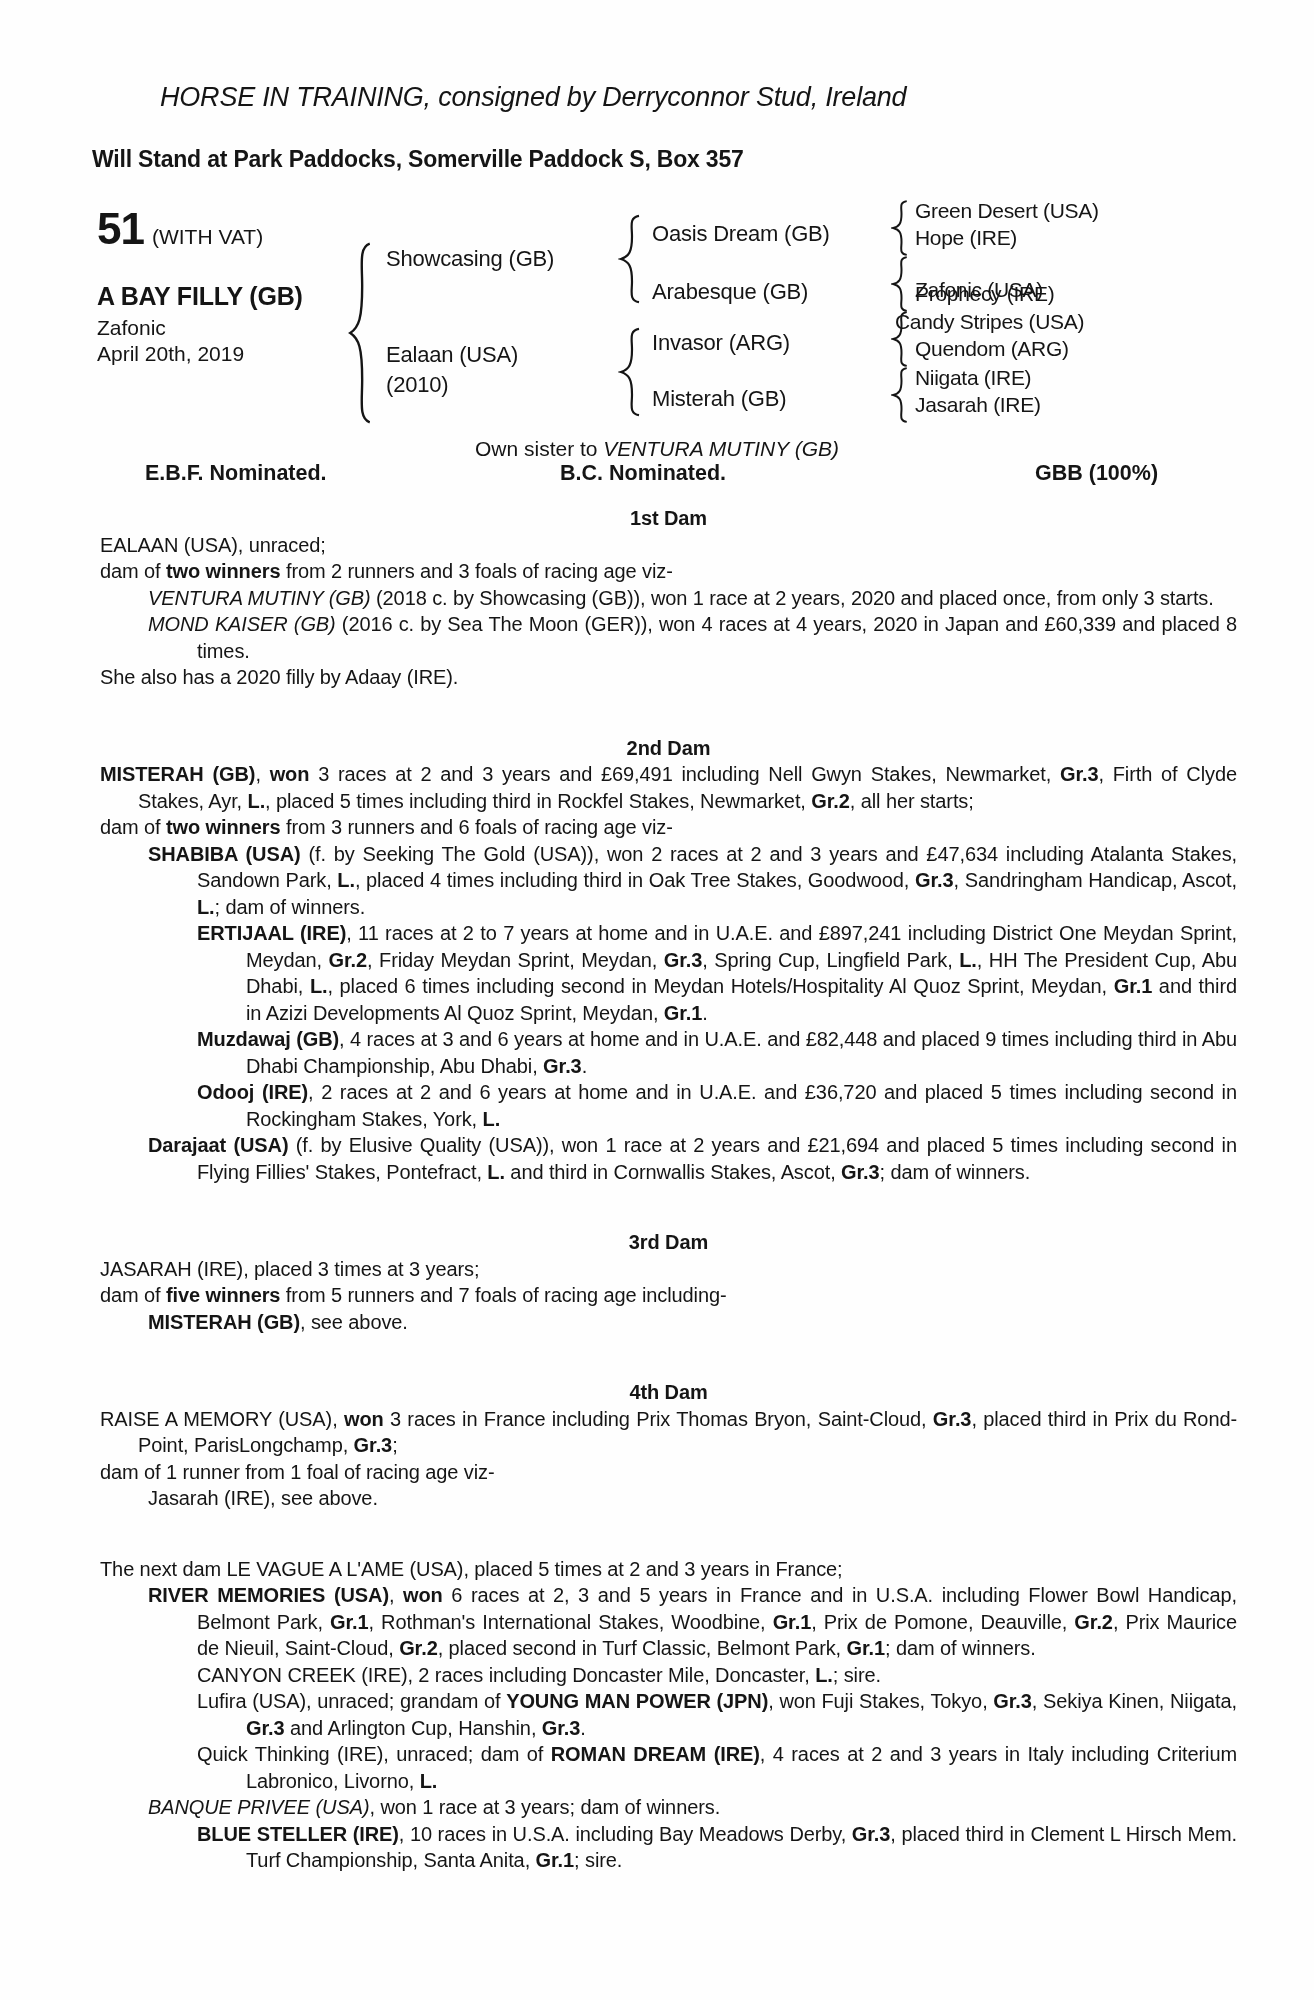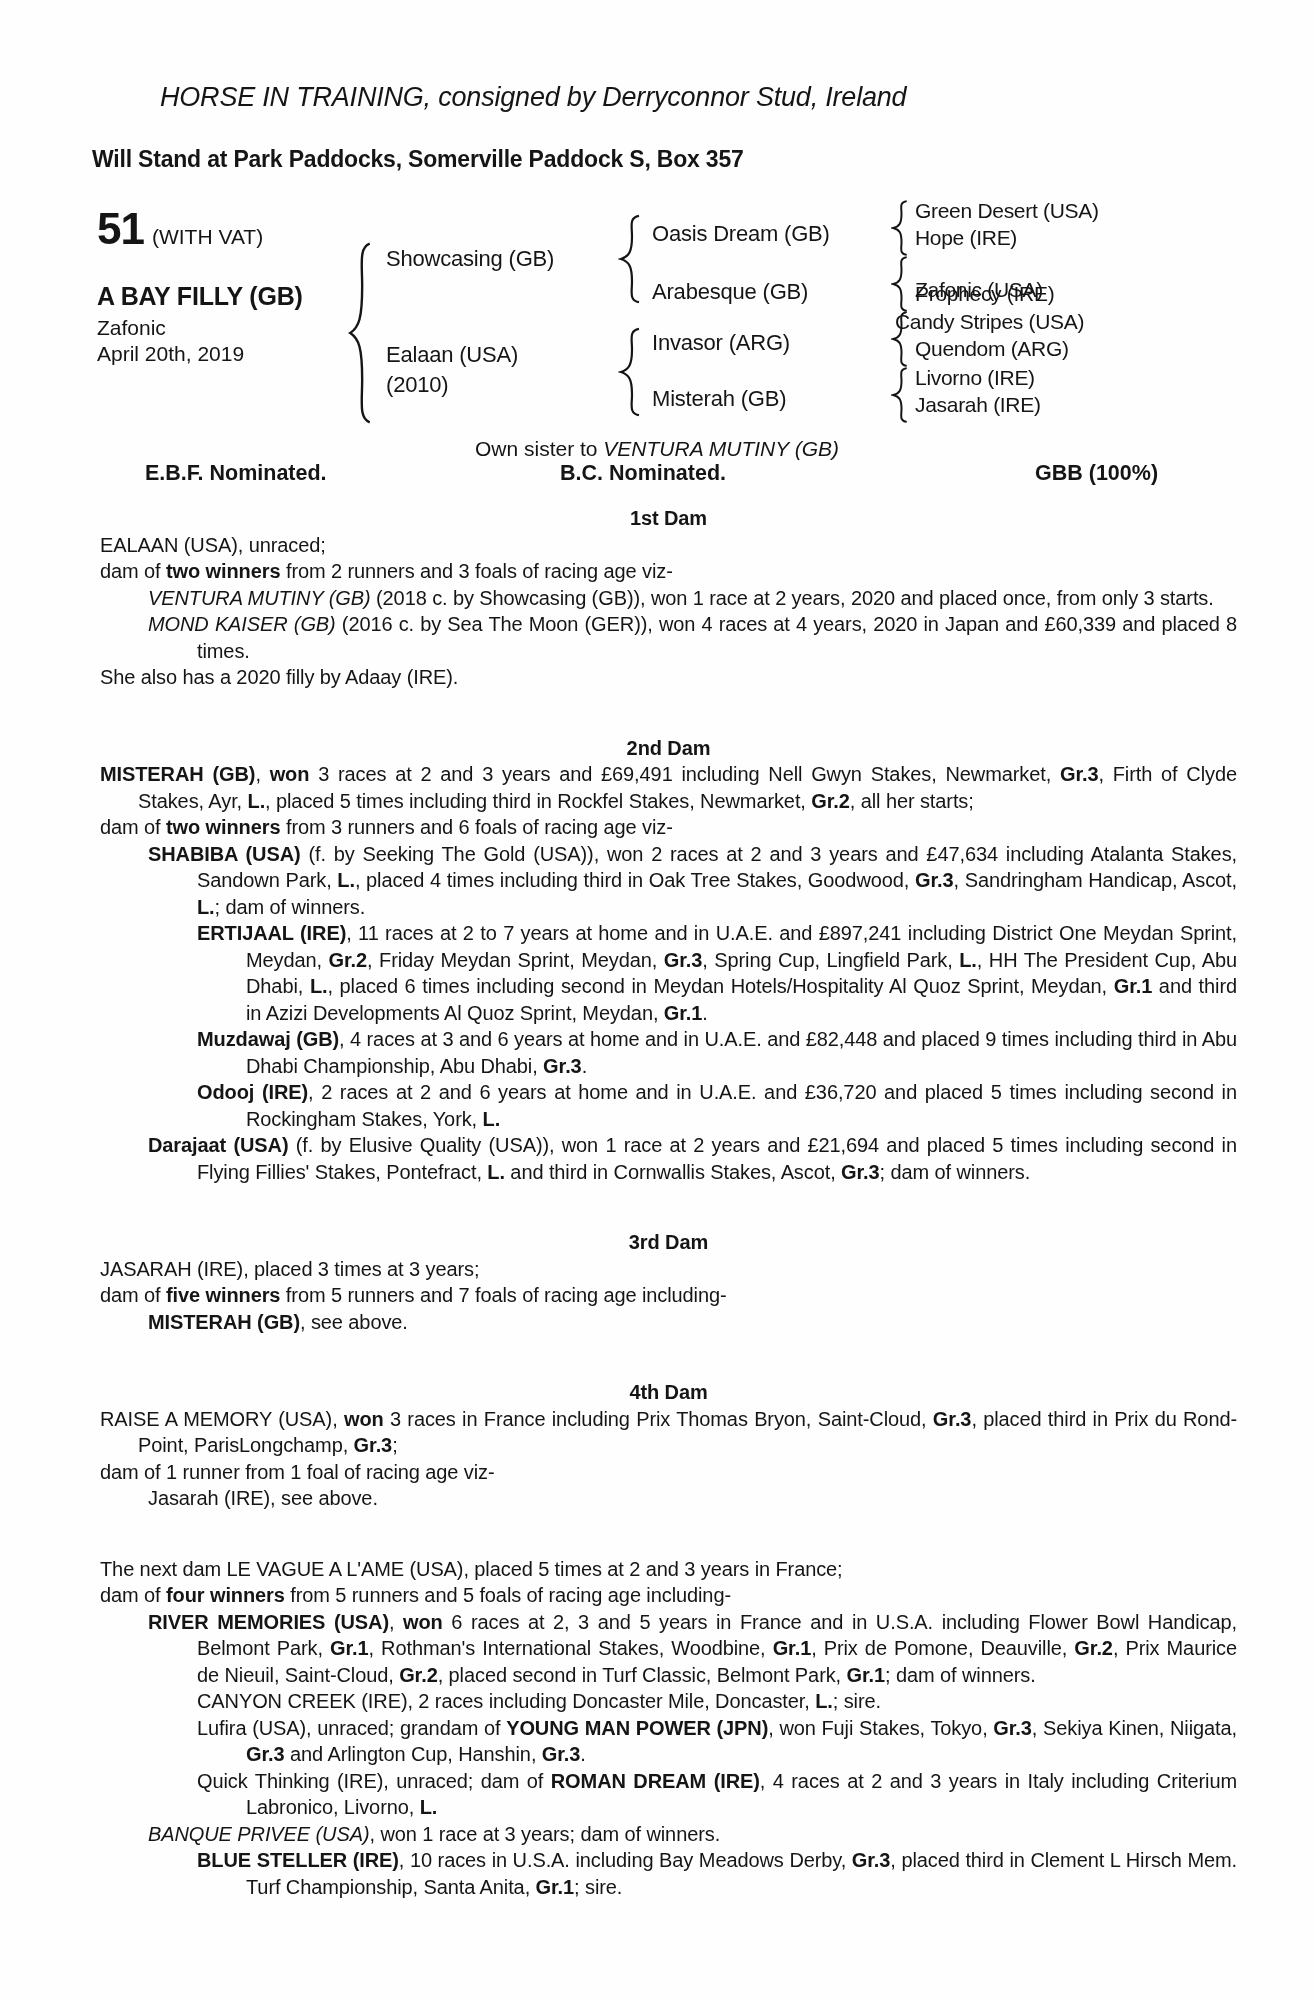--- a/index.html
+++ b/index.html
@@ -79,21 +79,21 @@
 <div class="abs ped" style="left:652px;top:279px;">Arabesque (GB)</div>
 <div class="abs ped" style="left:652px;top:330px;">Invasor (ARG)</div>
 <div class="abs ped" style="left:652px;top:386px;">Misterah (GB)</div>
 
 <div class="abs ped2" style="left:915px;top:199px;">Green Desert (USA)</div>
 <div class="abs ped2" style="left:915px;top:226px;">Hope (IRE)</div>
 <div class="abs ped2" style="left:915px;top:255px;margin-top:23px;">Zafonic (USA)</div>
 <div class="abs ped2" style="left:915px;top:282px;">Prophecy (IRE)</div>
 <div class="abs ped2" style="left:895px;top:310px;">Candy Stripes (USA)</div>
 <div class="abs ped2" style="left:915px;top:337px;">Quendom (ARG)</div>
-<div class="abs ped2" style="left:915px;top:366px;">Livorno (IRE)</div>
+<div class="abs ped2" style="left:915px;top:366px;">Niigata (IRE)</div>
 <div class="abs ped2" style="left:915px;top:393px;">Jasarah (IRE)</div>
 
 <div class="abs own-sister">
   <span>Own sister to </span><span class="sister-name">VENTURA MUTINY (GB)</span>
 </div>
 <div class="abs noms" style="left:145px;">E.B.F. Nominated.</div>
 <div class="abs noms" style="left:560px;">B.C. Nominated.</div>
 <div class="abs noms" style="left:1035px;">GBB (100%)</div>
 
 <div id="body-text">
@@ -113,20 +113,19 @@
     <div class="para p-l1"><span style="font-weight: bold;">Darajaat (USA)</span><span> (f. by Elusive Quality (USA)), won 1 race at 2 years and £21,694 and placed 5 times including second in Flying Fillies' Stakes, Pontefract, </span><span style="font-weight: bold;">L.</span><span> and third in Cornwallis Stakes, Ascot, </span><span style="font-weight: bold;">Gr.3</span><span>; dam of winners.</span></div>
     <div class="dam-heading gap">3rd Dam</div>
     <div class="para p-base"><span>JASARAH (IRE), placed 3 times at 3 years;</span></div>
     <div class="para p-base"><span>dam of </span><span style="font-weight: bold;">five winners</span><span> from 5 runners and 7 foals of racing age including-</span></div>
     <div class="para p-l1"><span style="font-weight: bold;">MISTERAH (GB)</span><span>, see above.</span></div>
     <div class="dam-heading gap">4th Dam</div>
     <div class="para p-base"><span style="font-weight: normal;">RAISE A MEMORY (USA)</span><span>, </span><span style="font-weight: bold;">won</span><span> 3 races in France including Prix Thomas Bryon, Saint-Cloud, </span><span style="font-weight: bold;">Gr.3</span><span>, placed third in Prix du Rond-Point, ParisLongchamp, </span><span style="font-weight: bold;">Gr.3</span><span>;</span></div>
     <div class="para p-base"><span>dam of 1 runner from 1 foal of racing age viz-</span></div>
     <div class="para p-l1"><span>Jasarah (IRE), see above.</span></div>
     <div class="para p-base gap"><span>The next dam LE VAGUE A L'AME (USA), placed 5 times at 2 and 3 years in France;</span></div>
-    <div class="para p-base"><span>dam of </span><span style="font-weight: bold;">four winners</span><span> from 5 runners and 5 foals of racing age including-</span></div>
     <div class="para p-l1"><span style="font-weight: bold;">RIVER MEMORIES (USA)</span><span>, </span><span style="font-weight: bold;">won</span><span> 6 races at 2, 3 and 5 years in France and in U.S.A. including Flower Bowl Handicap, Belmont Park, </span><span style="font-weight: bold;">Gr.1</span><span>, Rothman's International Stakes, Woodbine, </span><span style="font-weight: bold;">Gr.1</span><span>, Prix de Pomone, Deauville, </span><span style="font-weight: bold;">Gr.2</span><span>, Prix Maurice de Nieuil, Saint-Cloud, </span><span style="font-weight: bold;">Gr.2</span><span>, placed second in Turf Classic, Belmont Park, </span><span style="font-weight: bold;">Gr.1</span><span>; dam of winners.</span></div>
     <div class="para p-l2"><span style="font-weight: normal;">CANYON CREEK (IRE)</span><span>, 2 races including Doncaster Mile, Doncaster, </span><span style="font-weight: bold;">L.</span><span>; sire.</span></div>
     <div class="para p-l2"><span>Lufira (USA), unraced; grandam of </span><span style="font-weight: bold;">YOUNG MAN POWER (JPN)</span><span>, won Fuji Stakes, Tokyo, </span><span style="font-weight: bold;">Gr.3</span><span>, Sekiya Kinen, Niigata, </span><span style="font-weight: bold;">Gr.3</span><span> and Arlington Cup, Hanshin, </span><span style="font-weight: bold;">Gr.3</span><span>.</span></div>
     <div class="para p-l2"><span>Quick Thinking (IRE), unraced; dam of </span><span style="font-weight: bold;">ROMAN DREAM (IRE)</span><span>, 4 races at 2 and 3 years in Italy including Criterium Labronico, Livorno, </span><span style="font-weight: bold;">L.</span></div>
     <div class="para p-l1"><span style="font-style: italic;">BANQUE PRIVEE (USA)</span><span>, won 1 race at 3 years; dam of winners.</span></div>
     <div class="para p-l2"><span style="font-weight: bold;">BLUE STELLER (IRE)</span><span>, 10 races in U.S.A. including Bay Meadows Derby, </span><span style="font-weight: bold;">Gr.3</span><span>, placed third in Clement L Hirsch Mem. Turf Championship, Santa Anita, </span><span style="font-weight: bold;">Gr.1</span><span>; sire.</span></div>
   </div>
 
 </body></html>

